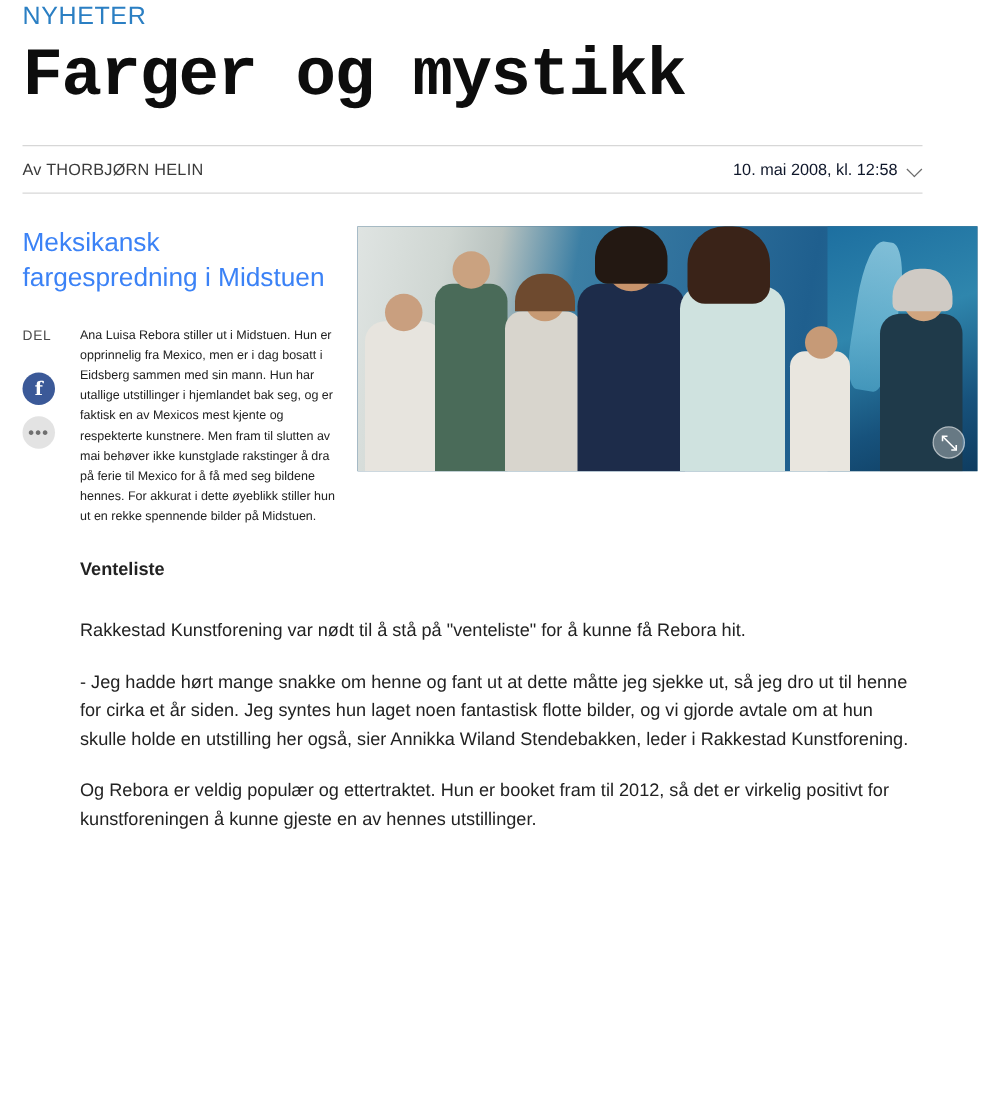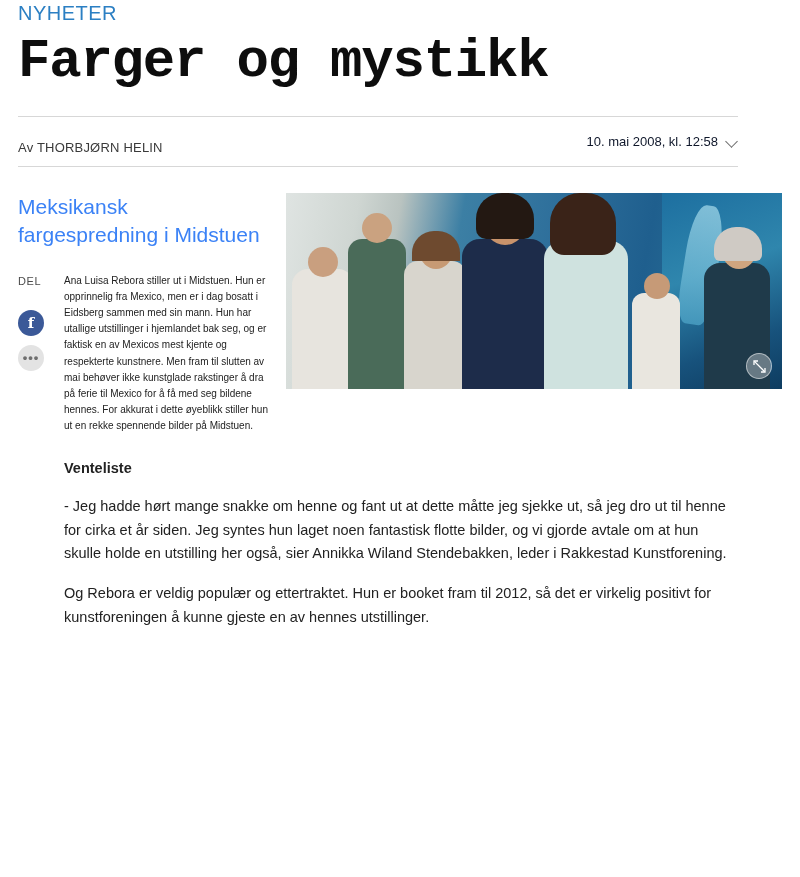--- a/index.html
+++ b/index.html
@@ -40,21 +40,21 @@
     border-top: 1px solid #d7d7d7;
     border-bottom: 1px solid #d7d7d7;
     padding: 11px 0 11px 0;
     display: flex;
     justify-content: space-between;
     align-items: center;
     font-size: 13px;
     color: #3a3a3a;
     margin-bottom: 26px;
   }
-  .byline-left { letter-spacing: 0.2px; margin-top: 12px; }
+  .byline-left { letter-spacing: 0.2px; }
   .byline-left .av { color: #3a3a3a; }
   .byline-right {
     display: flex;
     align-items: center;
     gap: 9px;
     color: #0f172a;
   }
   .chev {
     display: inline-block;
     width: 11px;
@@ -194,21 +194,21 @@
     flex: 1 1 auto;
   }
   .body-text {
     font-size: 14.5px;
     line-height: 1.62;
     color: #222;
   }
   .body-text p { margin: 0 0 17px 0; }
   .body-text p.sub {
     font-weight: 700;
-    margin-bottom: 15px;
+    margin-bottom: 26px;
     margin-top: 22px;
   }
   .lead-para {
     font-size: 10px;
     line-height: 1.62;
     color: #222;
     margin: 0;
   }
   .full-width-body {
     clear: both;
@@ -271,18 +271,19 @@
             <path d="M1.4 1.4 L11.6 11.6" stroke="#ffffff" stroke-width="1.3"></path>
           </svg>
         </div>
       </div>
     </div>
 
   </div>
 
   <div class="full-width-body body-text">
     <p class="sub">Venteliste</p>
+    <p>Rakkestad Kunstforening var nødt til å stå på "venteliste" for å kunne få Rebora hit.</p>
     <p>- Jeg hadde hørt mange snakke om henne og fant ut at dette måtte jeg sjekke ut, så jeg dro ut til henne for cirka et år siden. Jeg syntes hun laget noen fantastisk flotte bilder, og vi gjorde avtale om at hun skulle holde en utstilling her også, sier Annikka Wiland Stendebakken, leder i Rakkestad Kunstforening.</p>
     <p>Og Rebora er veldig populær og ettertraktet. Hun er booket fram til 2012, så det er virkelig positivt for kunstforeningen å kunne gjeste en av hennes utstillinger.</p>
 
   </div>
 
 </div>
 
 </body></html>

